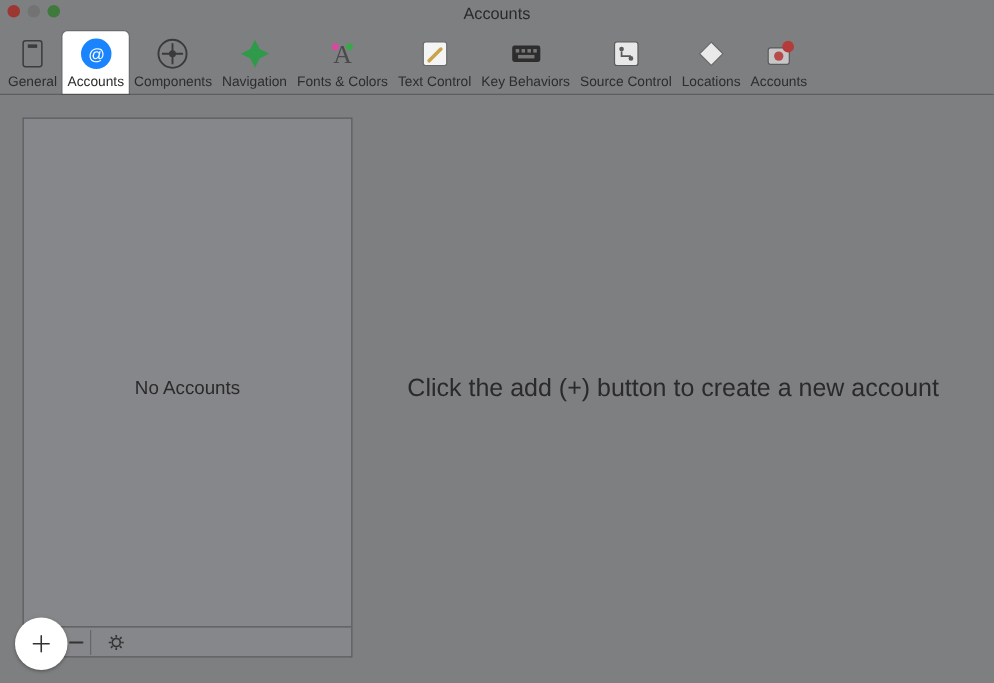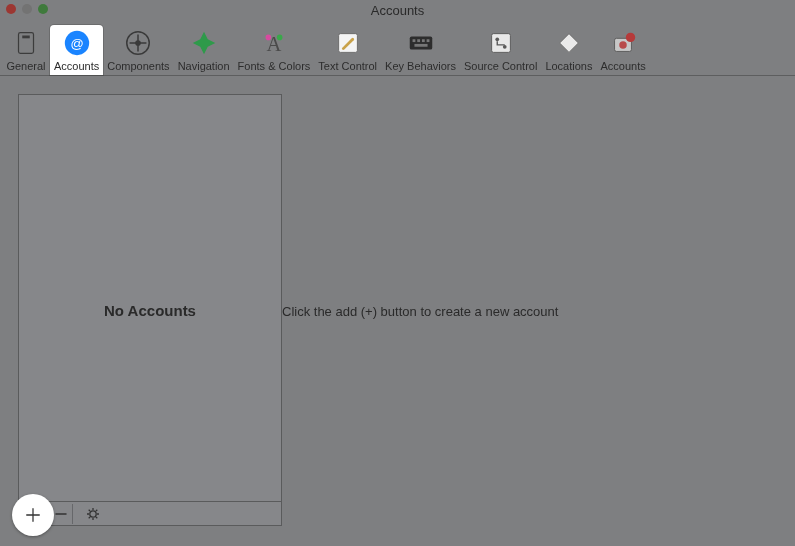--- a/index.html
+++ b/index.html
@@ -91,21 +91,20 @@
     background: #86878a;
     border: 1px solid #5a5b5c;
     position: relative;
     display: flex;
     align-items: center;
     justify-content: center;
   }
   .no-accounts {
     color: #2a2a2a;
     font-size: 15px;
-    font-weight: bold;
   }
   .list-footer {
     position: absolute;
     left: 0;
     right: 0;
     bottom: 0;
     height: 24px;
     border-top: 1px solid #5a5b5c;
     display: flex;
     align-items: center;
@@ -119,23 +118,23 @@
     align-items: center;
     justify-content: center;
     border-right: 1px solid #66676a;
     color: #2d2d2d;
   }
   .footer-btn:last-of-type { border-right: none; }
   .detail {
     flex: 1;
     display: flex;
     align-items: center;
-    justify-content: flex-start;
+    justify-content: center;
     color: #2a2a2a;
-    font-size: 13px;
+    font-size: 20px;
   }
   
   .add-highlight {
     position: absolute;
     left: 12px;
     bottom: 10px;
     width: 42px;
     height: 42px;
     border-radius: 50%;
     background: #ffffff;

